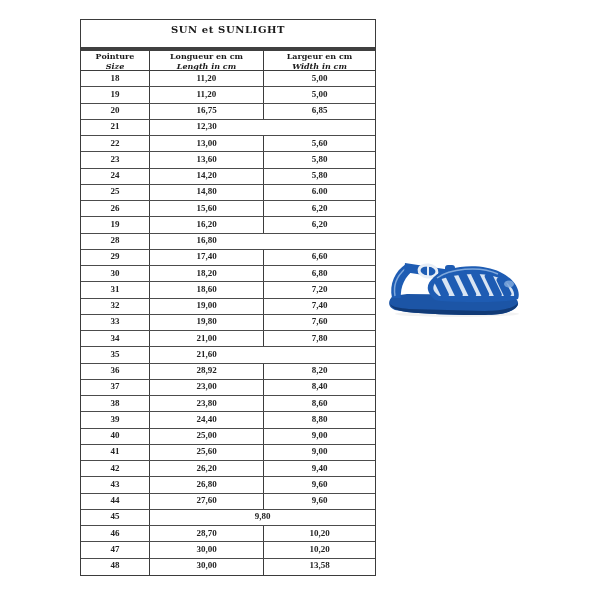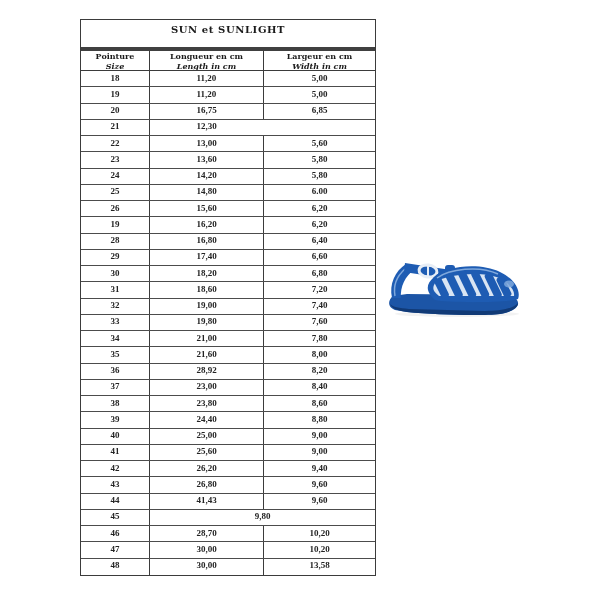--- a/index.html
+++ b/index.html
@@ -150,21 +150,20 @@
           <div class="tcell c2">6,20</div>
         </div>
         <div class="trow">
           <div class="tcell c0">19</div>
           <div class="tcell c1">16,20</div>
           <div class="tcell c2">6,20</div>
         </div>
         <div class="trow">
           <div class="tcell c0">28</div>
           <div class="tcell c1">16,80</div>
-          <div class="tcell c2">6,40</div>
         </div>
         <div class="trow">
           <div class="tcell c0">29</div>
           <div class="tcell c1">17,40</div>
           <div class="tcell c2">6,60</div>
         </div>
         <div class="trow">
           <div class="tcell c0">30</div>
           <div class="tcell c1">18,20</div>
           <div class="tcell c2">6,80</div>
@@ -185,21 +184,20 @@
           <div class="tcell c2">7,60</div>
         </div>
         <div class="trow">
           <div class="tcell c0">34</div>
           <div class="tcell c1">21,00</div>
           <div class="tcell c2">7,80</div>
         </div>
         <div class="trow">
           <div class="tcell c0">35</div>
           <div class="tcell c1">21,60</div>
-          <div class="tcell c2">8,00</div>
         </div>
         <div class="trow">
           <div class="tcell c0">36</div>
           <div class="tcell c1">28,92</div>
           <div class="tcell c2">8,20</div>
         </div>
         <div class="trow">
           <div class="tcell c0">37</div>
           <div class="tcell c1">23,00</div>
           <div class="tcell c2">8,40</div>
@@ -229,21 +227,21 @@
           <div class="tcell c1">26,20</div>
           <div class="tcell c2">9,40</div>
         </div>
         <div class="trow">
           <div class="tcell c0">43</div>
           <div class="tcell c1">26,80</div>
           <div class="tcell c2">9,60</div>
         </div>
         <div class="trow">
           <div class="tcell c0">44</div>
-          <div class="tcell c1">41,43</div>
+          <div class="tcell c1">27,60</div>
           <div class="tcell c2">9,60</div>
         </div>
         <div class="trow">
           <div class="tcell c0">45</div>
           <div class="tcell c2">9,80</div>
         </div>
         <div class="trow">
           <div class="tcell c0">46</div>
           <div class="tcell c1">28,70</div>
           <div class="tcell c2">10,20</div>

